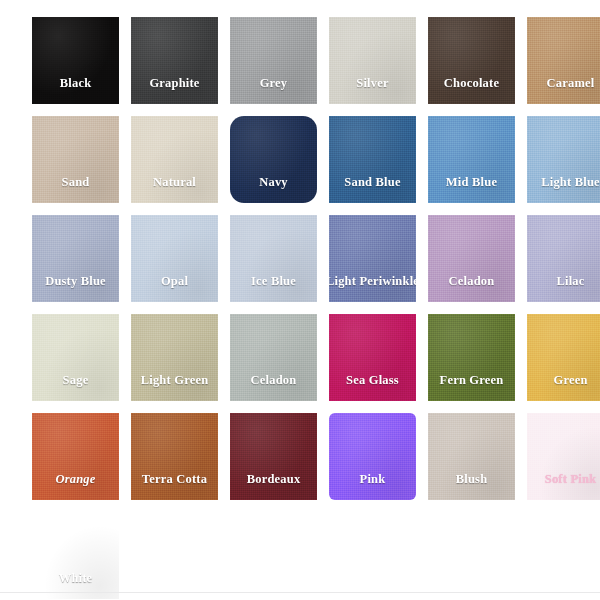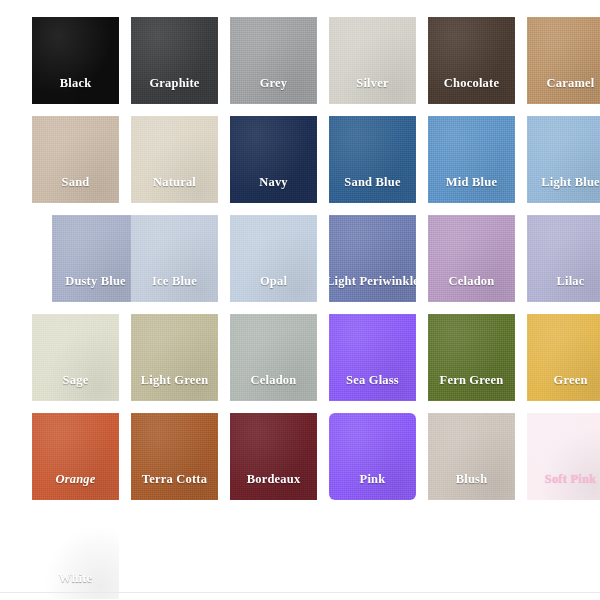--- a/index.html
+++ b/index.html
@@ -142,55 +142,55 @@
       <div class="swatch" style="background-color: rgb(203, 186, 168);">
         <span class="weave"></span>
         <span class="sheen"></span>
         <span class="swatch-label">Sand</span>
       </div>
       <div class="swatch" style="background-color: rgb(221, 214, 198);">
         <span class="weave"></span>
         <span class="sheen"></span>
         <span class="swatch-label">Natural</span>
       </div>
-      <div class="swatch" style="background-color: rgb(29, 46, 81);">
+      <div class="swatch" style="background-color: rgb(29, 46, 81); border-radius: 14px;">
         <span class="weave"></span>
         <span class="sheen"></span>
         <span class="swatch-label">Navy</span>
       </div>
       <div class="swatch" style="background-color: rgb(49, 96, 143);">
         <span class="weave"></span>
         <span class="sheen"></span>
         <span class="swatch-label">Sand Blue</span>
       </div>
       <div class="swatch" style="background-color: rgb(94, 147, 198);">
         <span class="weave"></span>
         <span class="sheen"></span>
         <span class="swatch-label">Mid Blue</span>
       </div>
       <div class="swatch" style="background-color: rgb(149, 184, 216);">
         <span class="weave"></span>
         <span class="sheen"></span>
         <span class="swatch-label">Light Blue</span>
       </div>
-      <div class="swatch" style="background-color: rgb(167, 176, 200); margin-left: 20px;">
+      <div class="swatch" style="background-color: rgb(167, 176, 200);">
         <span class="weave"></span>
         <span class="sheen"></span>
         <span class="swatch-label">Dusty Blue</span>
       </div>
+      <div class="swatch" style="background-color: rgb(194, 207, 223);">
+        <span class="weave"></span>
+        <span class="sheen"></span>
+        <span class="swatch-label">Opal</span>
+      </div>
       <div class="swatch" style="background-color: rgb(195, 205, 220);">
         <span class="weave"></span>
         <span class="sheen"></span>
         <span class="swatch-label">Ice Blue</span>
       </div>
-      <div class="swatch" style="background-color: rgb(194, 207, 223);">
-        <span class="weave"></span>
-        <span class="sheen"></span>
-        <span class="swatch-label">Opal</span>
-      </div>
       <div class="swatch" style="background-color: rgb(111, 124, 176);">
         <span class="weave"></span>
         <span class="sheen"></span>
         <span class="swatch-label">Light Periwinkle</span>
       </div>
       <div class="swatch" style="background-color: rgb(183, 154, 194);">
         <span class="weave"></span>
         <span class="sheen"></span>
         <span class="swatch-label">Celadon</span>
       </div>
@@ -207,21 +207,21 @@
       <div class="swatch" style="background-color: rgb(193, 187, 155);">
         <span class="weave"></span>
         <span class="sheen"></span>
         <span class="swatch-label">Light Green</span>
       </div>
       <div class="swatch" style="background-color: rgb(177, 184, 180);">
         <span class="weave"></span>
         <span class="sheen"></span>
         <span class="swatch-label">Celadon</span>
       </div>
-      <div class="swatch" style="background-color: #8b5cf6;">
+      <div class="swatch" style="background-color: #be185d;">
         <span class="weave"></span>
         <span class="sheen"></span>
         <span class="swatch-label">Sea Glass</span>
       </div>
       <div class="swatch" style="background-color: rgb(95, 115, 48);">
         <span class="weave"></span>
         <span class="sheen"></span>
         <span class="swatch-label">Fern Green</span>
       </div>
       <div class="swatch" style="background-color: rgb(227, 182, 79);">

